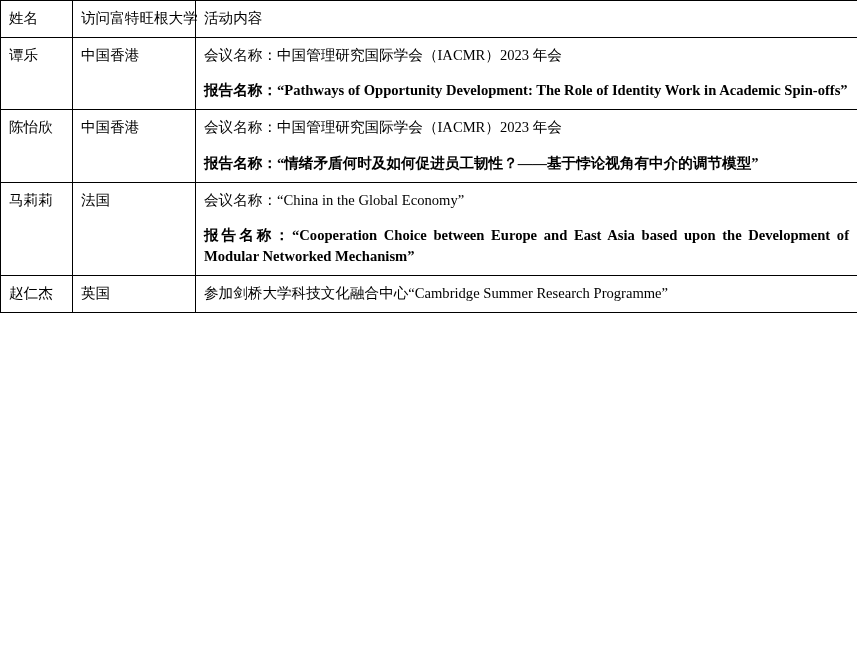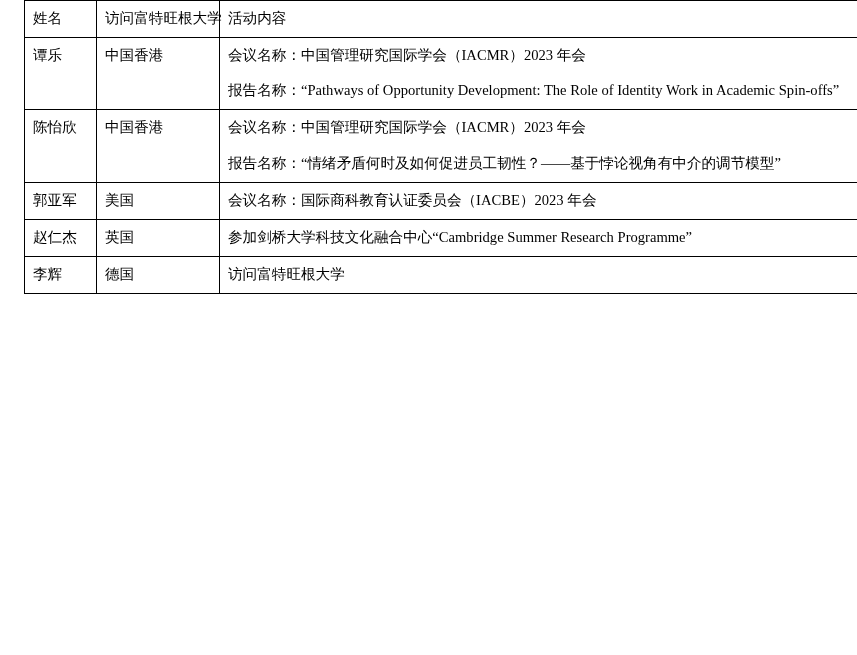--- a/index.html
+++ b/index.html
@@ -10,21 +10,20 @@
   body {
     width: 857px;
     height: 655px;
     font-family: "Liberation Serif", "DejaVu Serif", serif;
     color: #000000;
   }
   .sheet {
     width: 831px;
     box-sizing: border-box;
     padding: 0;
-    margin-left: 24px;
   }
   table.doc-table {
     border-collapse: collapse;
     width: 857px;
     table-layout: fixed;
   }
   table.doc-table td, table.doc-table th {
     border: 1px solid #000000;
     vertical-align: top;
     padding: 7px 8px 8px 8px;
@@ -48,20 +47,21 @@
     margin: 0;
     padding: 0;
   }
   .content-line {
     margin: 0 0 0 0;
     text-align: justify;
     text-justify: inter-ideograph;
   }
   .content-line + .content-line {
     margin-top: 14px;
+    font-weight: bold;
   }
   .single-line {
     white-space: normal;
   }
   
   .justify-block {
     text-align: justify;
     text-justify: inter-ideograph;
   }
 </style>
@@ -99,46 +99,38 @@
         <td class="cell-place">中国香港</td>
         <td class="cell-content">
           <div class="content-block">
             <div class="content-line">会议名称：中国管理研究国际学会（IACMR）2023 年会</div>
             <div class="content-line">报告名称：“情绪矛盾何时及如何促进员工韧性？——基于悖论视角有中介的调节模型”</div>
           </div>
         </td>
       </tr>
 
 
-
-
       <tr>
-        <td class="cell-name">郭亚军</td>
-        <td class="cell-place">美国</td>
+        <td class="cell-name">马莉莉</td>
+        <td class="cell-place">法国</td>
         <td class="cell-content">
           <div class="content-block">
-            <div class="content-line single-line">会议名称：国际商科教育认证委员会（IACBE）2023 年会</div>
+            <div class="content-line">会议名称：“China in the Global Economy”</div>
+            <div class="content-line justify-block">报告名称：“Cooperation Choice between Europe and East Asia based upon the Development of Modular Networked Mechanism”</div>
           </div>
         </td>
       </tr>
+
+
 
       <tr>
         <td class="cell-name">赵仁杰</td>
         <td class="cell-place">英国</td>
         <td class="cell-content">
           <div class="content-block">
             <div class="content-line single-line">参加剑桥大学科技文化融合中心“Cambridge Summer Research Programme”</div>
           </div>
         </td>
       </tr>
 
-      <tr>
-        <td class="cell-name">李辉</td>
-        <td class="cell-place">德国</td>
-        <td class="cell-content">
-          <div class="content-block">
-            <div class="content-line single-line">访问富特旺根大学</div>
-          </div>
-        </td>
-      </tr>
     </tbody>
   </table>
 </div>
 
 </body></html>

